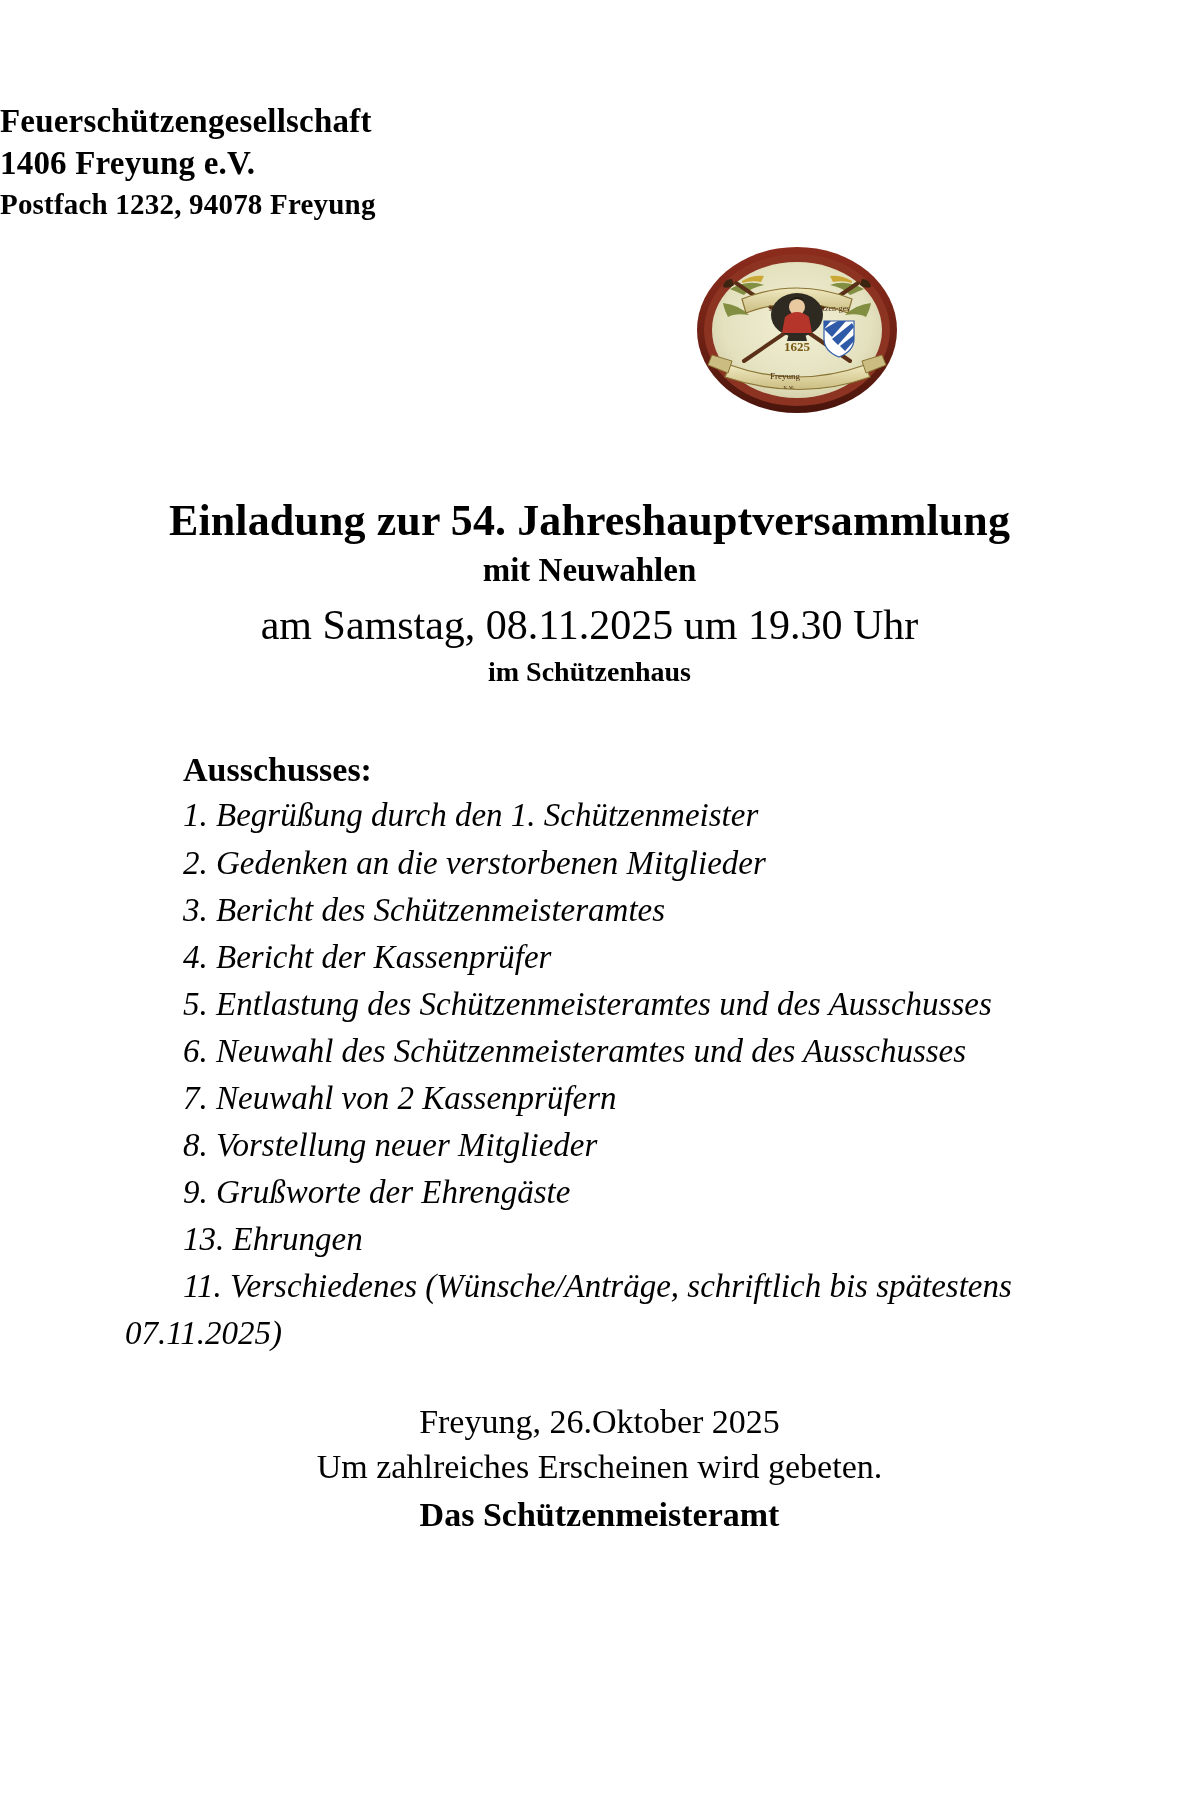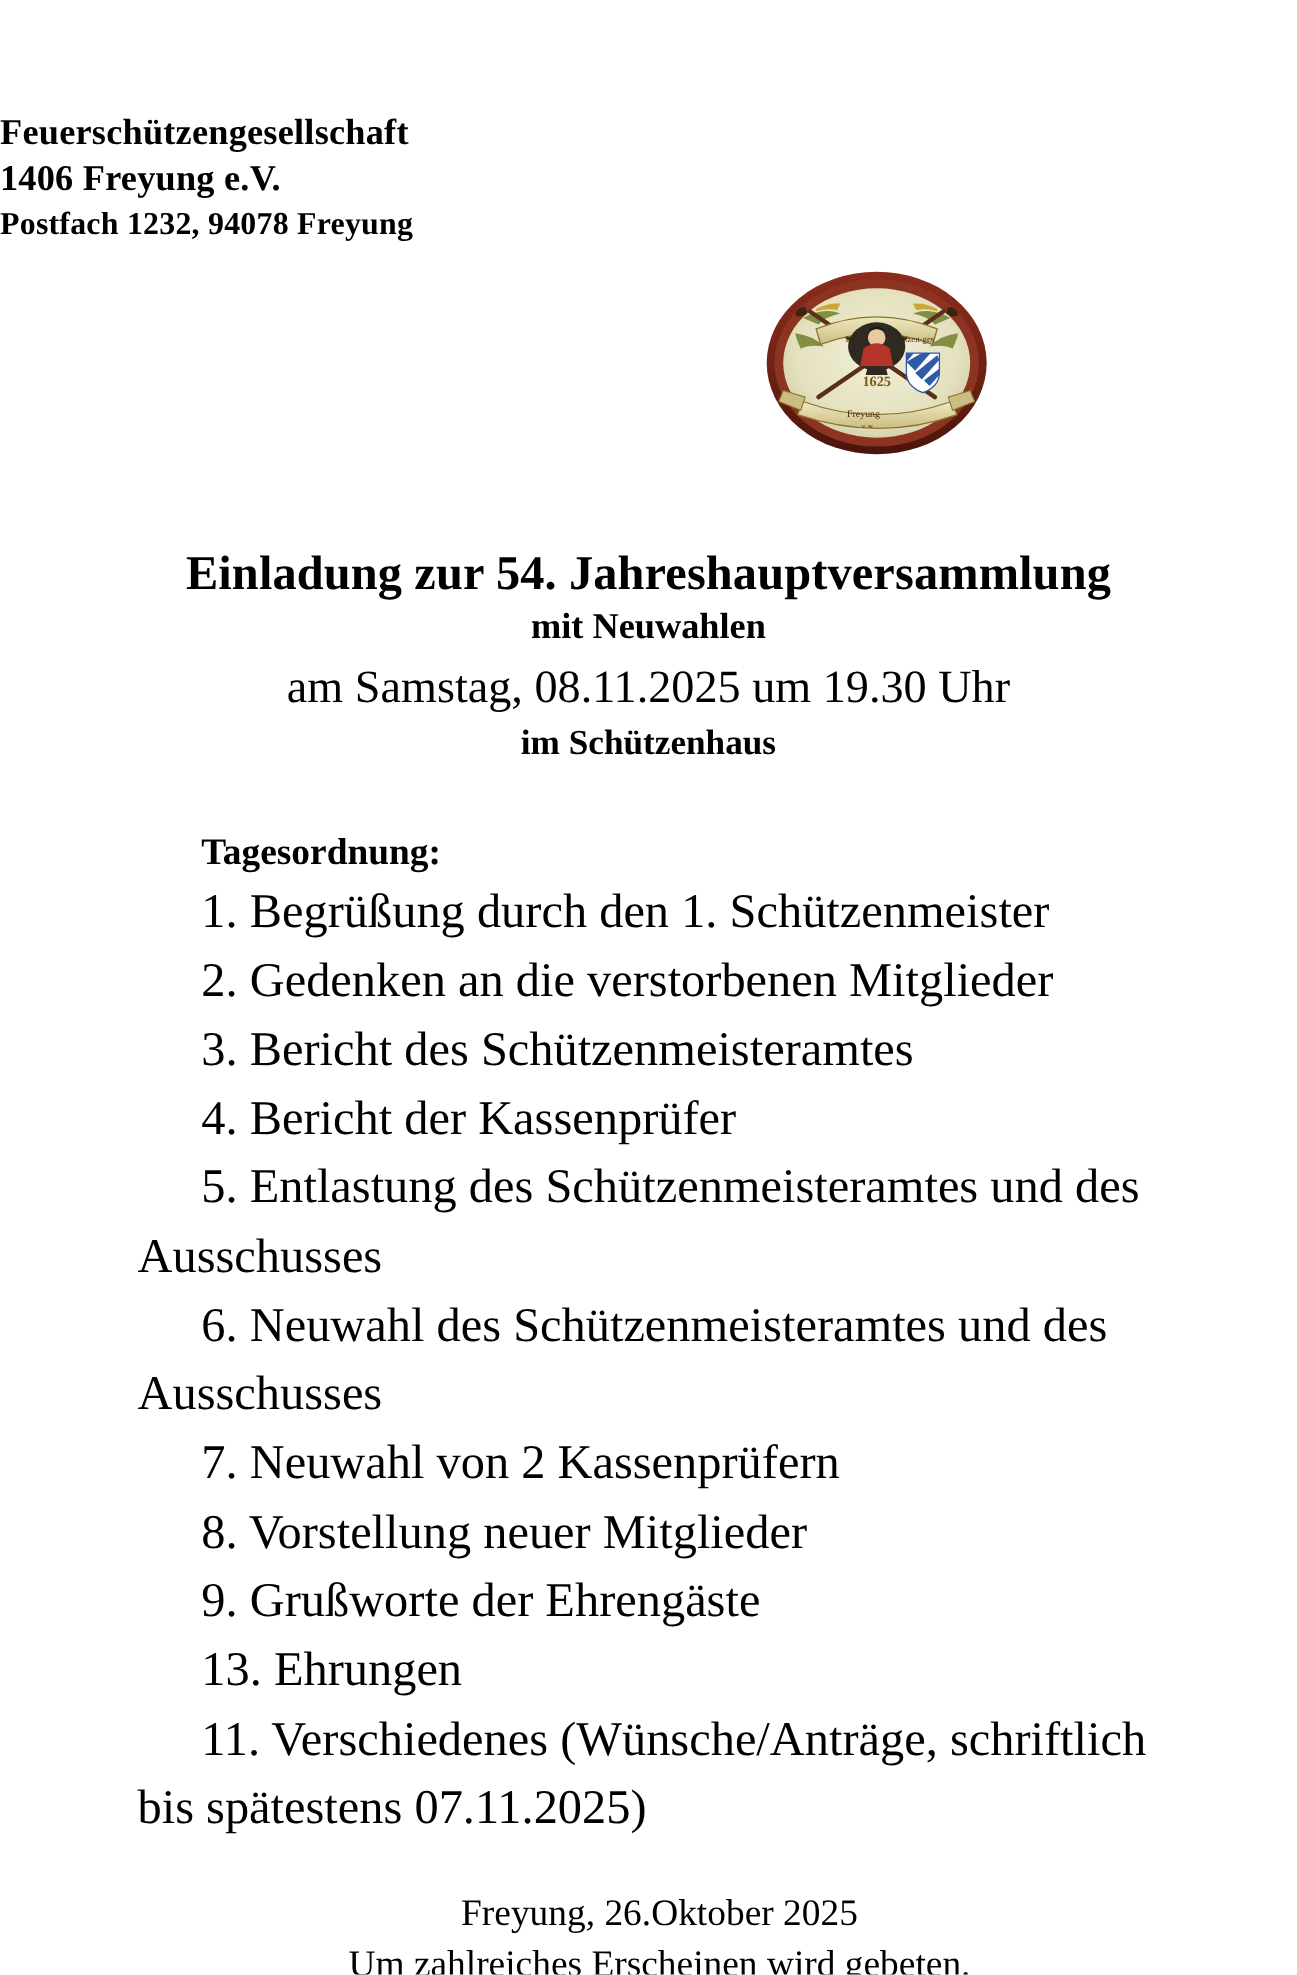--- a/index.html
+++ b/index.html
@@ -72,42 +72,43 @@
     line-height: 1.3;
   }
   .invite .l3 {
     font-weight: normal;
     font-size: 42px;
     line-height: 1.32;
     margin-top: 6px;
   }
   .invite .l4 {
     font-weight: bold;
-    font-size: 32px;
+    font-size: 28px;
     line-height: 1.26;
   }
 
   
   .agenda {
     margin-top: 58px;
     padding-left: 125px;
     padding-right: 110px;
   }
   .agenda-title {
     font-weight: bold;
     font-size: 34px;
     line-height: 1.34;
     margin-left: 58px;
   }
   .agenda-list {
     list-style: none;
     margin: 0;
     padding: 0;
-    font-size: 44px;
+    font-size: 33px;
     line-height: 1.425;
+    font-style: italic;
   }
   .agenda-list li {
     text-indent: 58px;
     margin: 0;
     padding: 0;
   }
 
   
   .closing {
     text-align: center;
@@ -221,21 +222,21 @@
   </div>
 
   <div class="invite">
     <div class="l1">Einladung zur 54. Jahreshauptversammlung</div>
     <div class="l2">mit Neuwahlen</div>
     <div class="l3">am Samstag, 08.11.2025 um 19.30 Uhr</div>
     <div class="l4">im Schützenhaus</div>
   </div>
 
   <div class="agenda">
-    <div class="agenda-title">Tagesordnung:</div>
+    <div class="agenda-title">Ausschusses:</div>
     <ul class="agenda-list">
       <li>1. Begrüßung durch den 1. Schützenmeister</li>
       <li>2. Gedenken an die verstorbenen Mitglieder</li>
       <li>3. Bericht des Schützenmeisteramtes</li>
       <li>4. Bericht der Kassenprüfer</li>
       <li>5. Entlastung des Schützenmeisteramtes und des Ausschusses</li>
       <li>6. Neuwahl des Schützenmeisteramtes und des Ausschusses</li>
       <li>7. Neuwahl von 2 Kassenprüfern</li>
       <li>8. Vorstellung neuer Mitglieder</li>
       <li>9. Grußworte der Ehrengäste</li>

